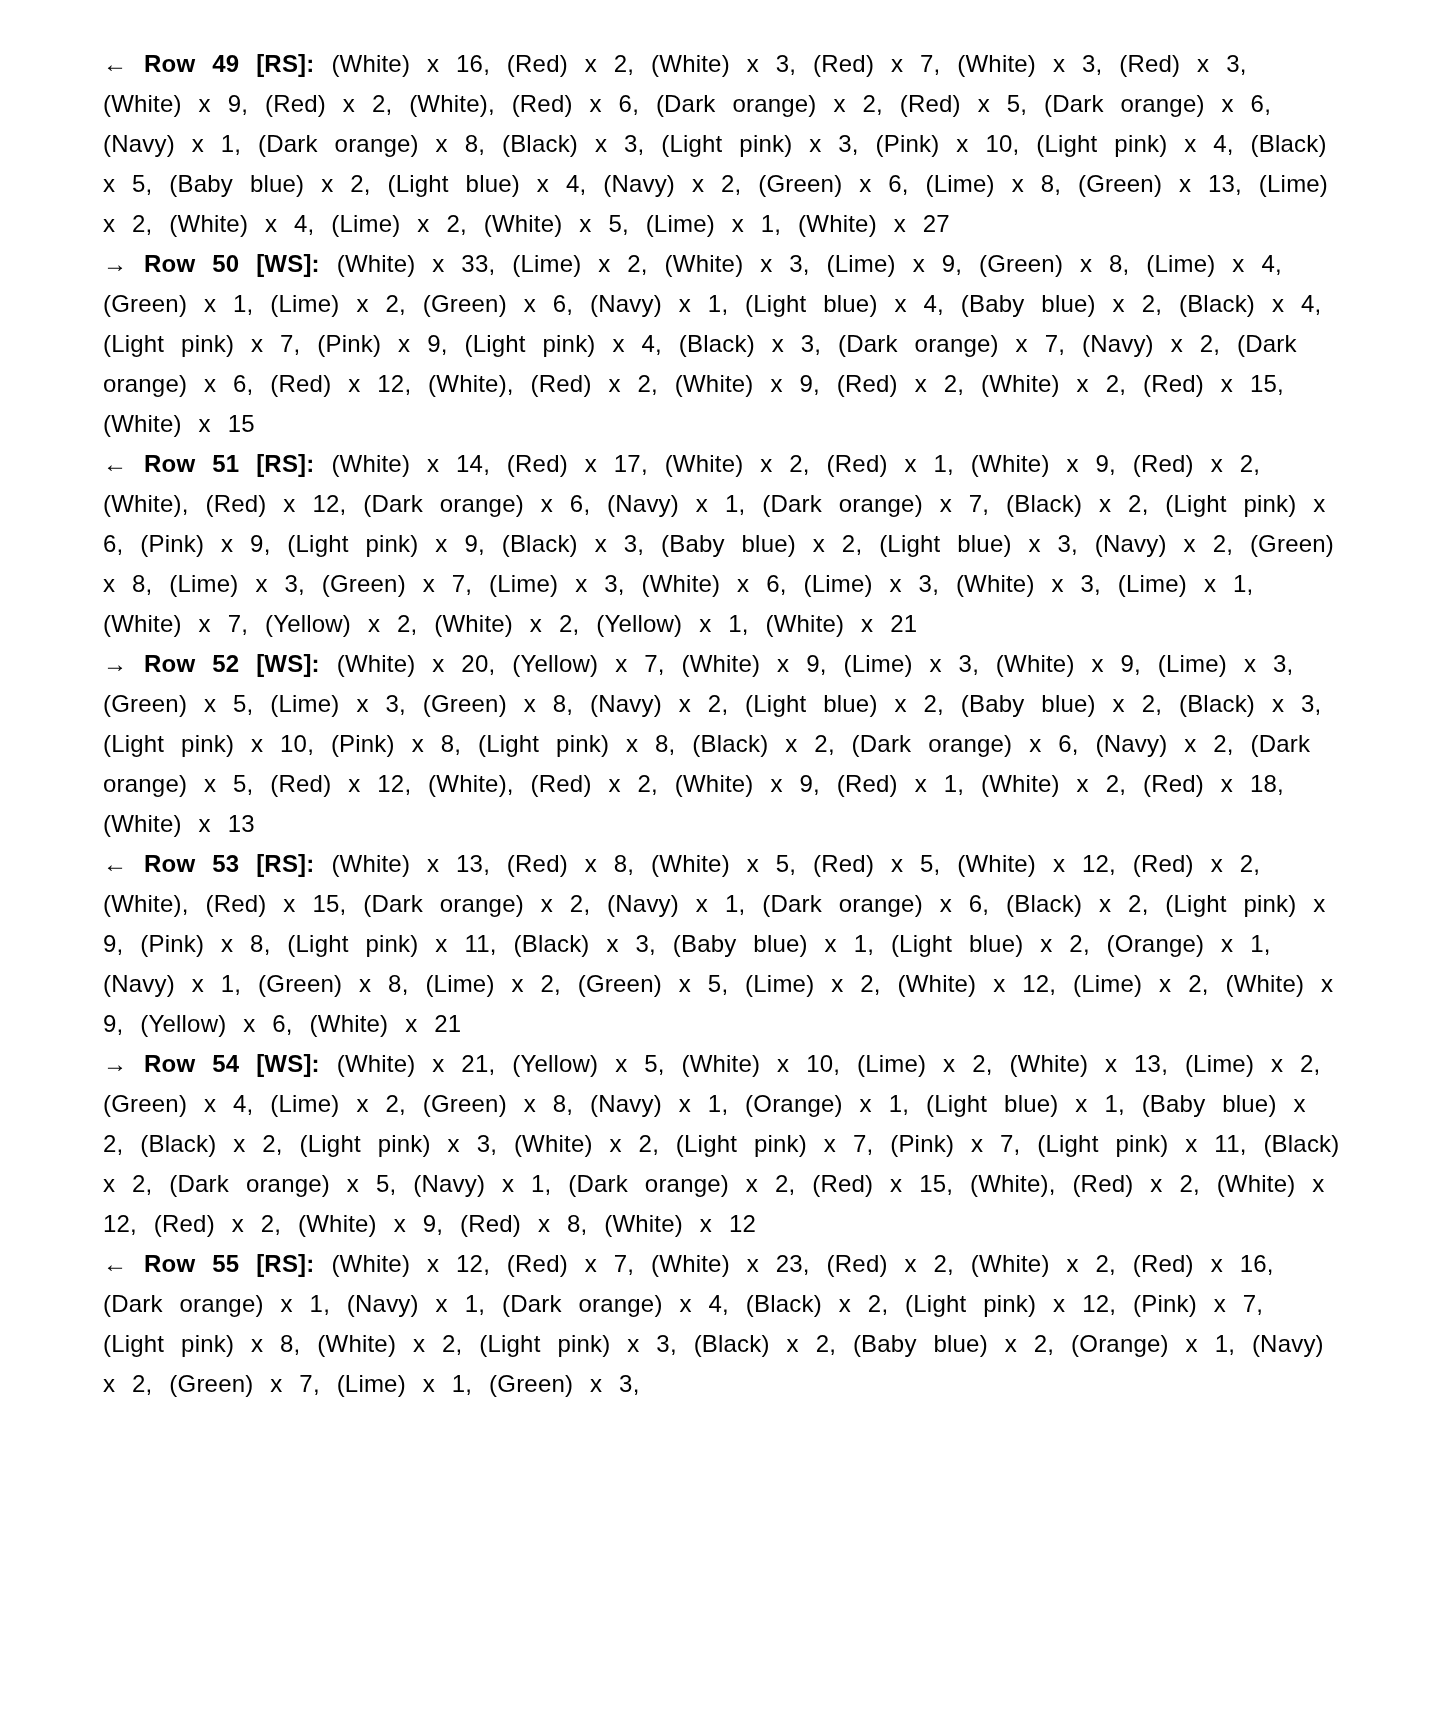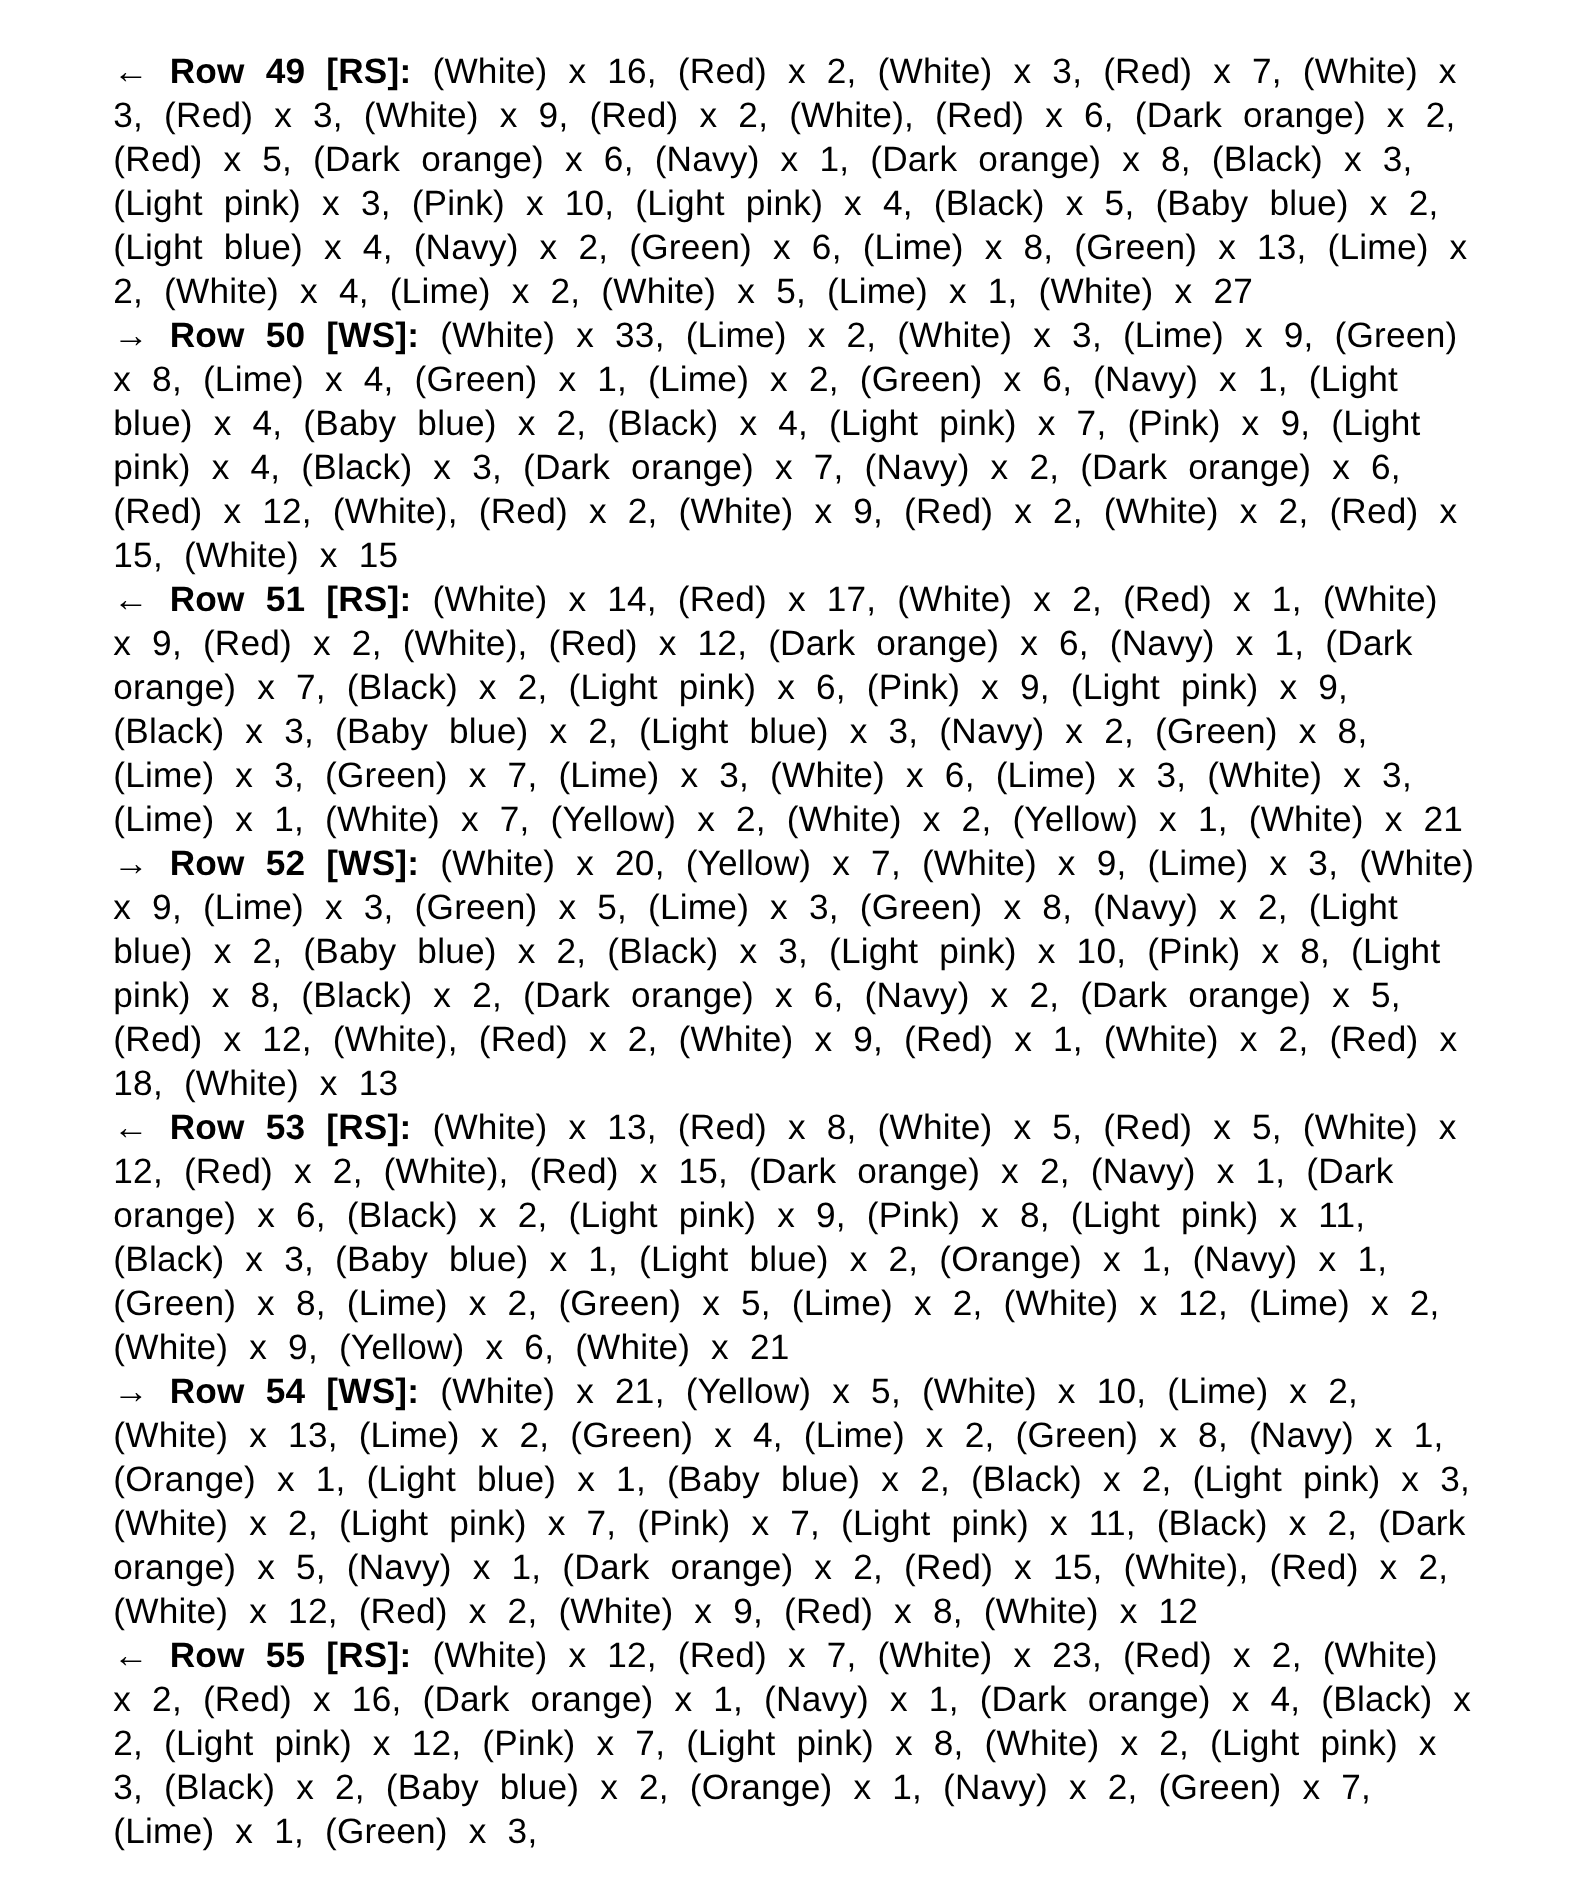--- a/index.html
+++ b/index.html
@@ -13,21 +13,21 @@
     position: relative;
     font-family: "Liberation Sans", "DejaVu Sans", sans-serif;
     color: #000000;
     overflow: hidden;
   }
   .text-block {
     position: absolute;
     left: 103px;
     top: 44px;
     width: 1238px;
-    font-size: 32px;
+    font-size: 24px;
     line-height: 40px;
     letter-spacing: 0.2px;
     word-spacing: 10px;
   }
   p.pattern-row {
     margin: 0;
     padding: 0;
   }
   .row-arrow {
     font-weight: normal;

